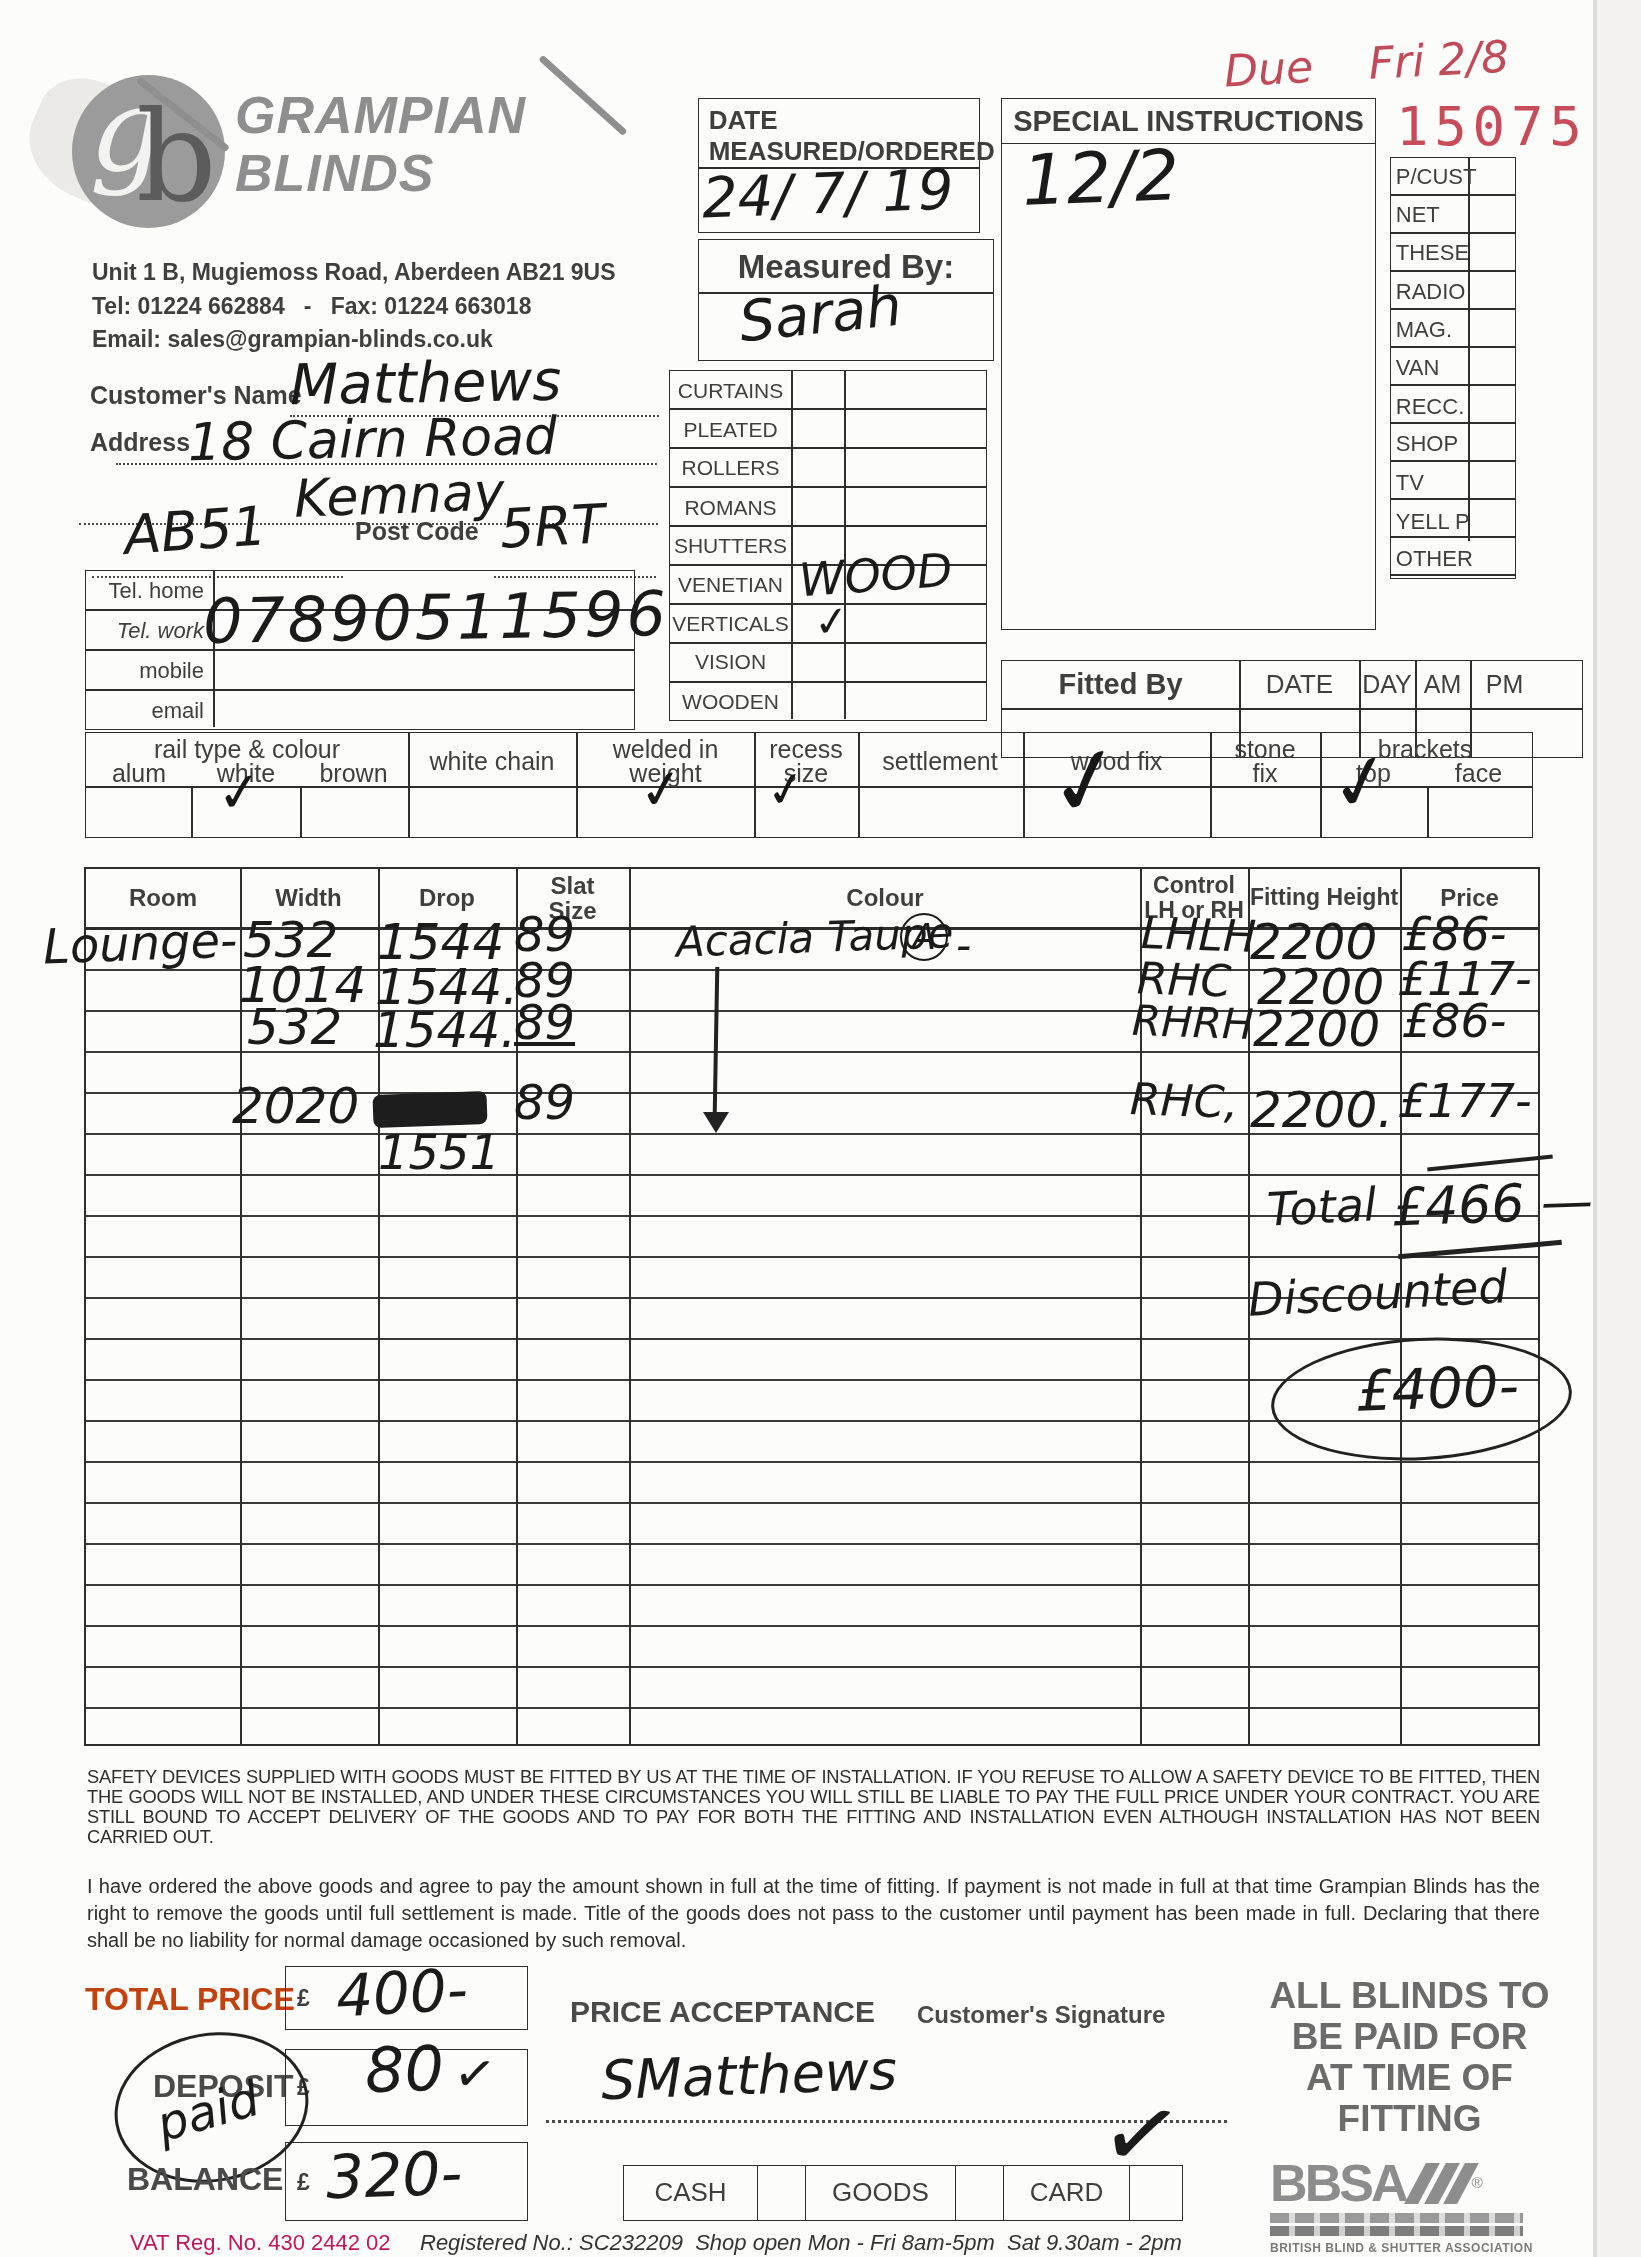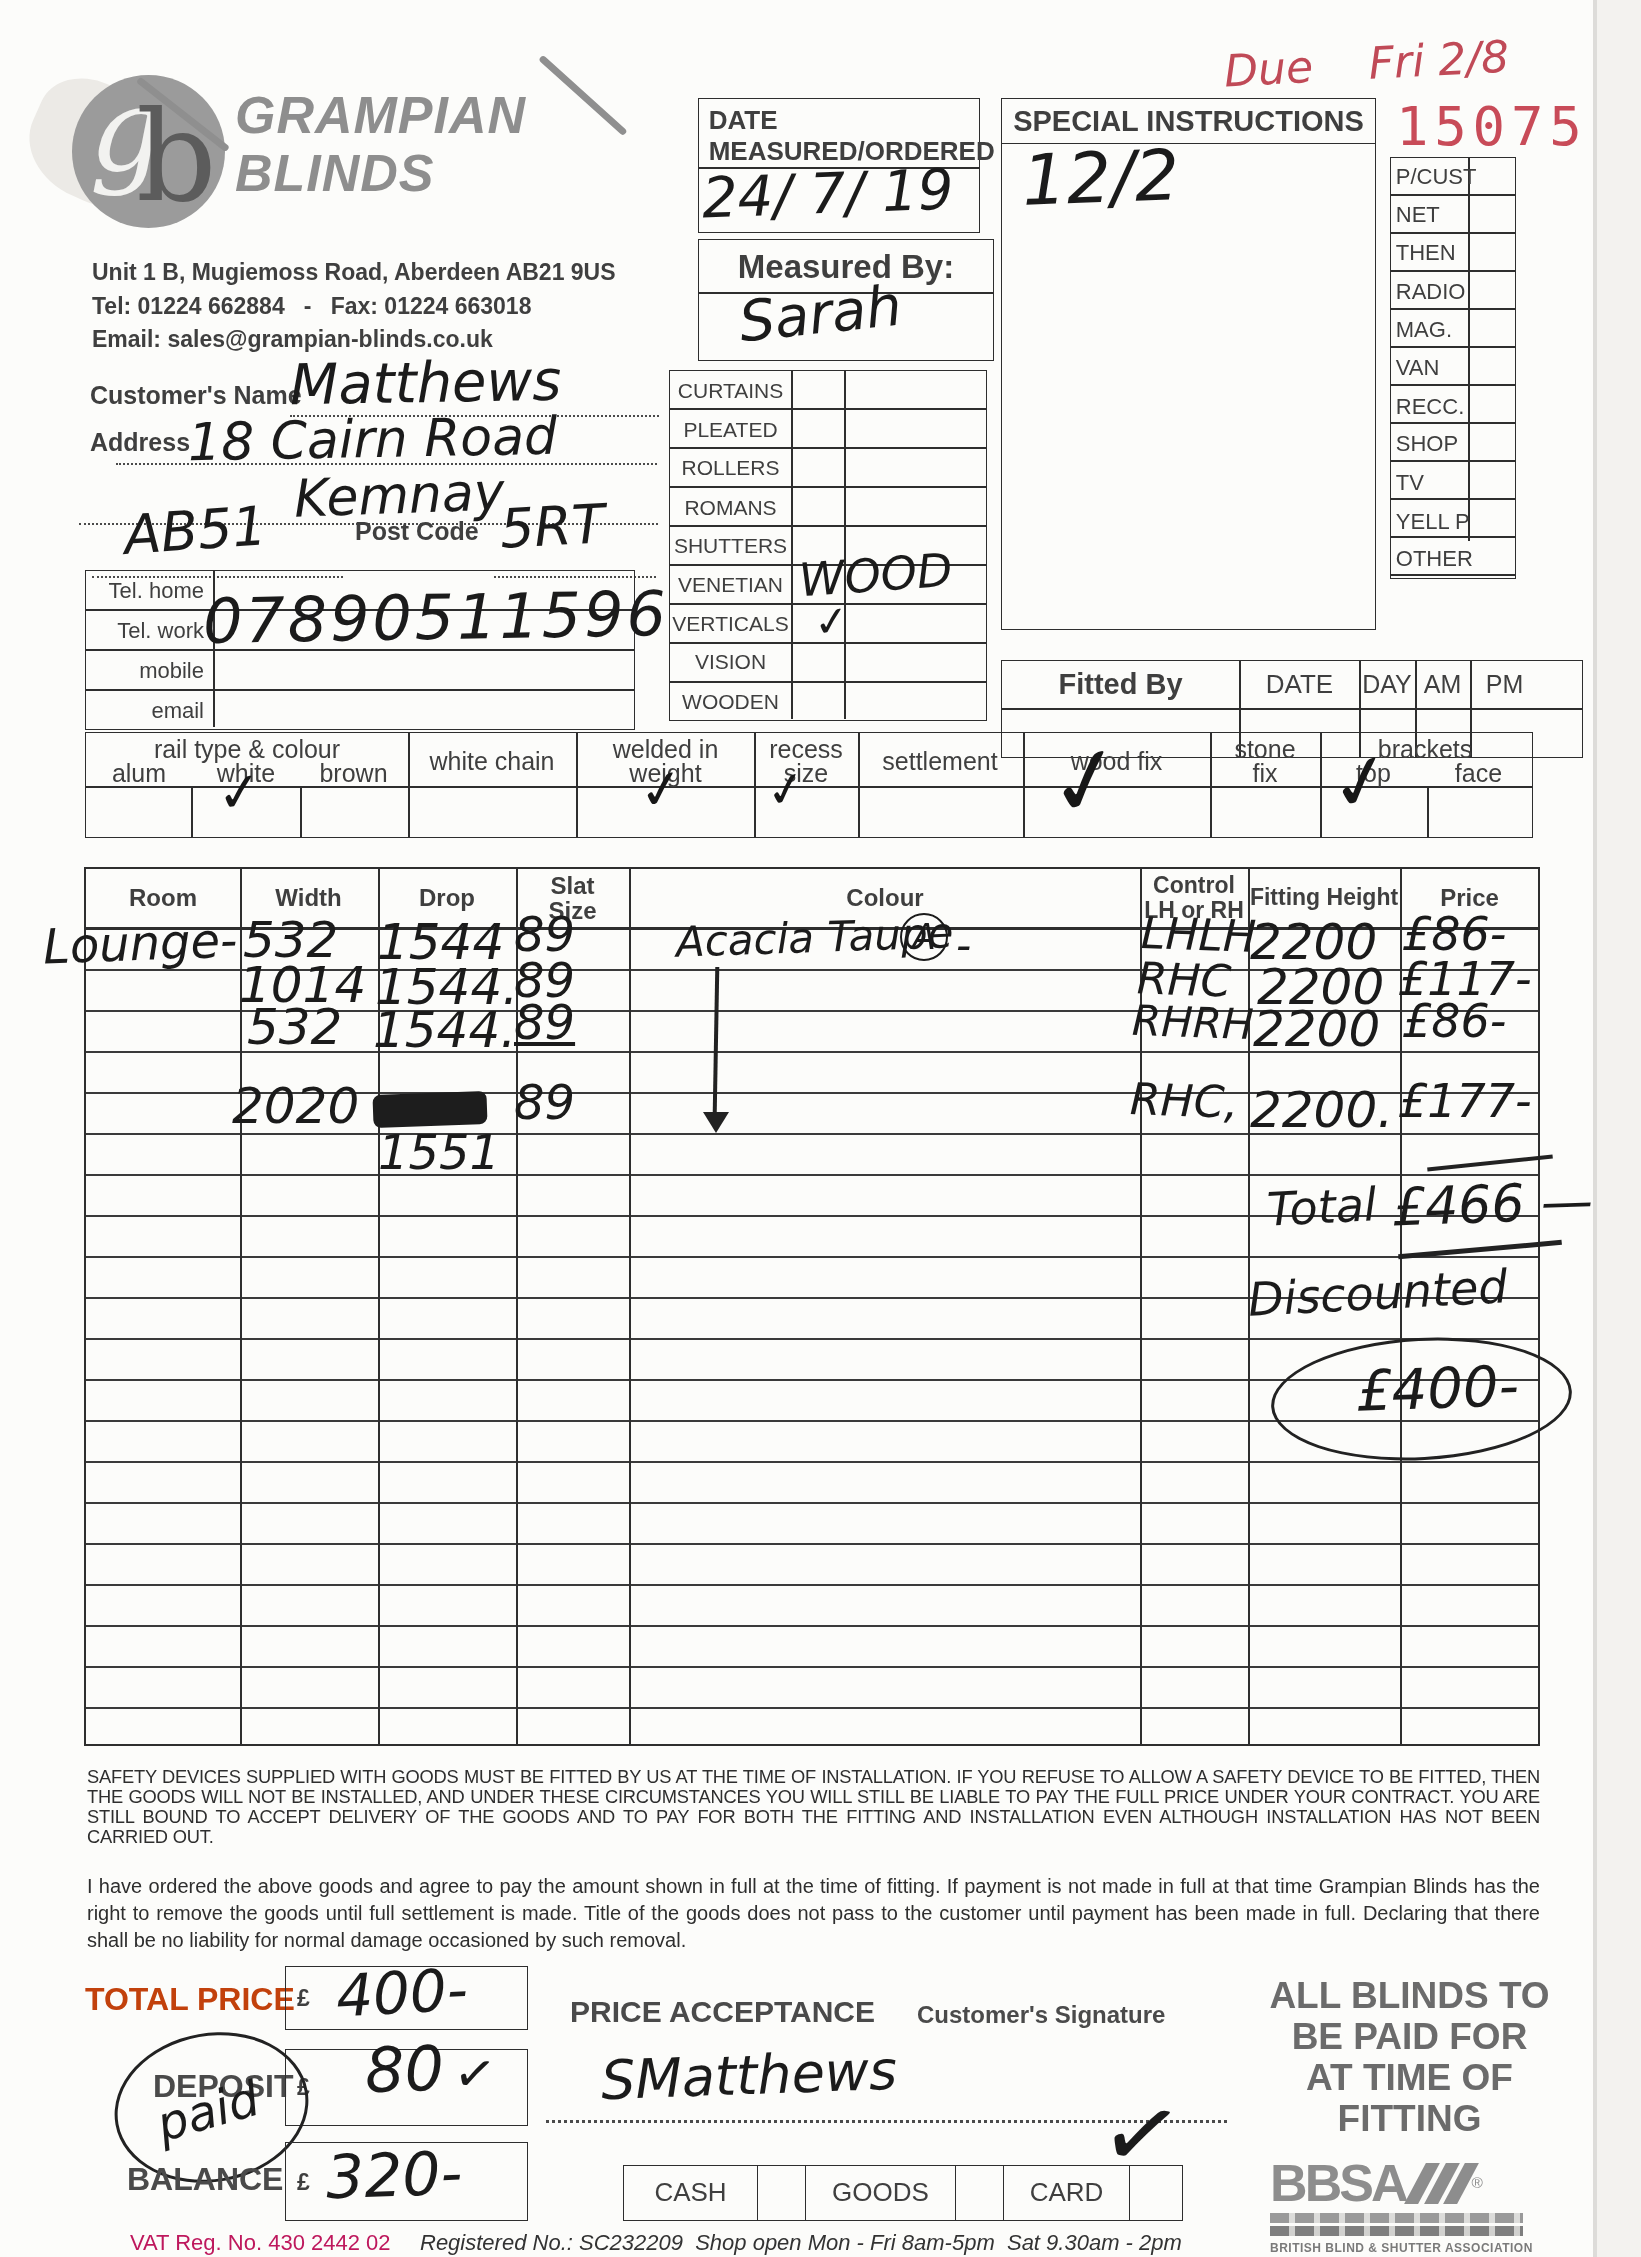--- a/index.html
+++ b/index.html
@@ -62,21 +62,21 @@
   <div class="hw" style="position:absolute;left:1022px;top:143px;font-size:70px;transform:rotate(-2deg);">12/2</div>
 
   <div class="hw red" style="position:absolute;left:1224px;top:42px;font-size:44px;transform:rotate(-3deg);white-space:pre;">Due    Fri 2/8</div>
   <div style="position:absolute;left:1396px;top:95px;font-family:'DejaVu Sans Mono',monospace;font-size:54px;color:#c84b58;letter-spacing:5.8px;">15075</div>
 
   <div class="box" style="left:1390px;top:157px;width:126px;height:422px;
        background:repeating-linear-gradient(to bottom, transparent 0 36px, #2e2e2e 36px 38px);">
     <div class="vline" style="left:77px;top:0;height:383px;"></div>
     <div class="cellLabel" style="left:4.8px;top:0;height:38px;line-height:38px;font-size:22px;">P/CUST</div>
     <div class="cellLabel" style="left:4.8px;top:38px;height:38px;line-height:38px;font-size:22px;">NET</div>
-    <div class="cellLabel" style="left:4.8px;top:76px;height:38px;line-height:38px;font-size:22px;">THEN</div>
+    <div class="cellLabel" style="left:4.8px;top:76px;height:38px;line-height:38px;font-size:22px;">THESE</div>
     <div class="cellLabel" style="left:4.8px;top:115px;height:38px;line-height:38px;font-size:22px;">RADIO</div>
     <div class="cellLabel" style="left:4.8px;top:153px;height:38px;line-height:38px;font-size:22px;">MAG.</div>
     <div class="cellLabel" style="left:4.8px;top:191px;height:38px;line-height:38px;font-size:22px;">VAN</div>
     <div class="cellLabel" style="left:4.8px;top:230px;height:38px;line-height:38px;font-size:22px;">RECC.</div>
     <div class="cellLabel" style="left:4.8px;top:267px;height:38px;line-height:38px;font-size:22px;">SHOP</div>
     <div class="cellLabel" style="left:4.8px;top:306px;height:38px;line-height:38px;font-size:22px;">TV</div>
     <div class="cellLabel" style="left:4.8px;top:345px;height:38px;line-height:38px;font-size:22px;">YELL P</div>
     <div class="cellLabel" style="left:4.8px;top:382px;height:38px;line-height:38px;font-size:22px;">OTHER</div>
   </div>
 
@@ -94,21 +94,21 @@
   <div class="dotline" style="left:92px;top:576px;width:251px;"></div>
   <div class="dotline" style="left:494px;top:576px;width:162px;"></div>
   <div class="hw" style="position:absolute;left:124px;top:504px;font-size:54px;transform:rotate(-4deg);">AB51</div>
   <div class="abs print b" style="left:355px;top:517px;font-size:25px;">Post Code</div>
   <div class="hw" style="position:absolute;left:500px;top:500px;font-size:54px;transform:rotate(-3deg);">5RT</div>
 
   <div class="box" style="left:85px;top:570px;width:550px;height:160px;
        background:repeating-linear-gradient(to bottom, transparent 0 38px, #2e2e2e 38px 40px);">
     <div class="vline" style="left:127px;top:0;height:156px;"></div>
     <div class="cellLabel" style="left:0;width:118px;top:0;height:40px;line-height:40px;font-size:22px;text-align:right;">Tel. home</div>
-    <div class="cellLabel" style="left:0;width:118px;top:40px;height:40px;line-height:40px;font-size:22px;text-align:right;">Tel. work</div>
+    <div class="cellLabel" style="left:0;width:118px;top:40px;height:40px;line-height:40px;font-size:22px;text-align:right;font-style:italic;">Tel. work</div>
     <div class="cellLabel" style="left:0;width:118px;top:80px;height:40px;line-height:40px;font-size:22px;text-align:right;">mobile</div>
     <div class="cellLabel" style="left:0;width:118px;top:120px;height:40px;line-height:40px;font-size:22px;text-align:right;">email</div>
   </div>
   <div class="hw" style="position:absolute;left:203px;top:587px;font-size:62px;letter-spacing:2.9px;transform:rotate(-1deg);">07890511596</div>
 
   <div class="box" style="left:669px;top:370px;width:318px;height:351px;
        background:repeating-linear-gradient(to bottom, transparent 0 37px, #2e2e2e 37px 39px);">
     <div class="vline" style="left:121px;top:0;height:348px;"></div>
     <div class="vline" style="left:174px;top:0;height:348px;"></div>
     <div class="cellLabel ctr" style="left:0;width:121px;top:0;height:39px;line-height:39px;font-size:21px;">CURTAINS</div>

